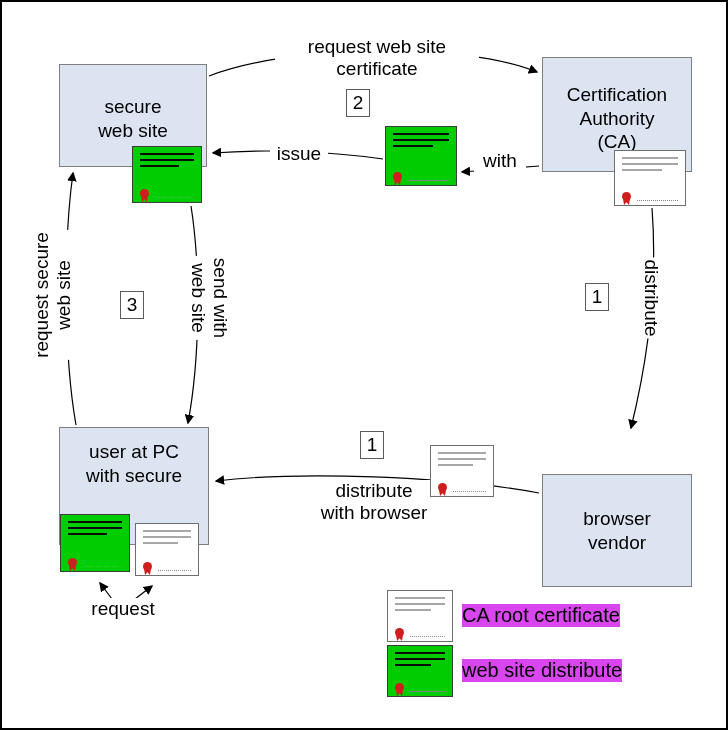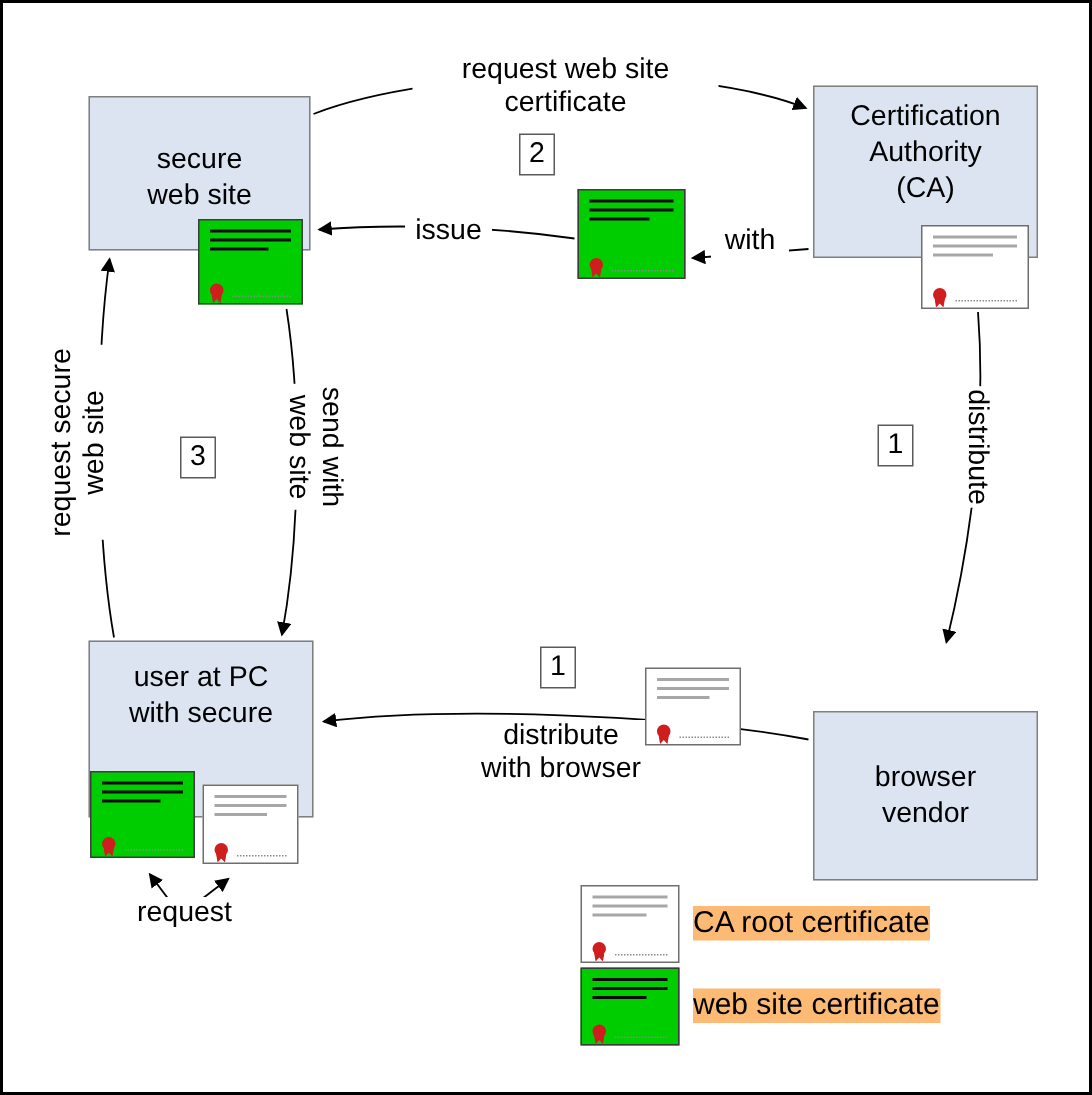--- a/index.html
+++ b/index.html
@@ -40,35 +40,35 @@
   .cert .bottom{margin-top:auto;display:flex;align-items:flex-end;}
   .seal{
     width:9px;height:9px;border-radius:50%;background:#cf1e1e;position:relative;flex:0 0 auto;
   }
   .seal::after{
     content:"";position:absolute;left:1px;top:7px;width:7px;height:6px;background:#cf1e1e;
     clip-path:polygon(0 0,100% 0,85% 100%,50% 55%,15% 100%);
   }
   .cert .sig{flex:1;margin-left:6px;border-bottom:1px dotted #8a8a8a;height:8px;}
   
-  .legend-lbl{position:absolute;font-size:20px;white-space:nowrap;background:#fdba74;}
+  .legend-lbl{position:absolute;font-size:20px;white-space:nowrap;background:#d946ef;}
   
   svg.arrows{position:absolute;left:0;top:0;pointer-events:none;}
 </style>
 </head>
 <body>
 
 <div class="stage">
 
   <div class="node" style="left:57px;top:62px;width:148px;height:103px;align-items:flex-start;padding-top:30px;">
     <span class="node-label">secure
 web site</span>
   </div>
 
-  <div class="node" style="left:540px;top:55px;width:150px;height:115px;align-items:flex-start;padding-top:8px;">
+  <div class="node" style="left:540px;top:55px;width:150px;height:115px;align-items:center;padding-top:8px;">
     <span class="node-label">Certification
 Authority
 (CA)</span>
   </div>
 
   <div class="node" style="left:57px;top:425px;width:150px;height:118px;align-items:flex-start;padding-top:12px;">
     <span class="node-label">user at PC
 with secure</span>
   </div>
 
@@ -194,15 +194,15 @@
 
   <div class="cert green" style="left:385px;top:643px;width:66px;height:52px;">
     <div class="ln"></div>
     <div class="ln"></div>
     <div class="ln short"></div>
     <div class="bottom">
         <span class="seal"></span>
         <span class="sig"></span>
       </div>
   </div>
-  <div class="legend-lbl" style="left:460px;top:657px;">web site certificate</div>
+  <div class="legend-lbl" style="left:460px;top:657px;">web site distribute</div>
 
 </div>
 
 </body></html>

